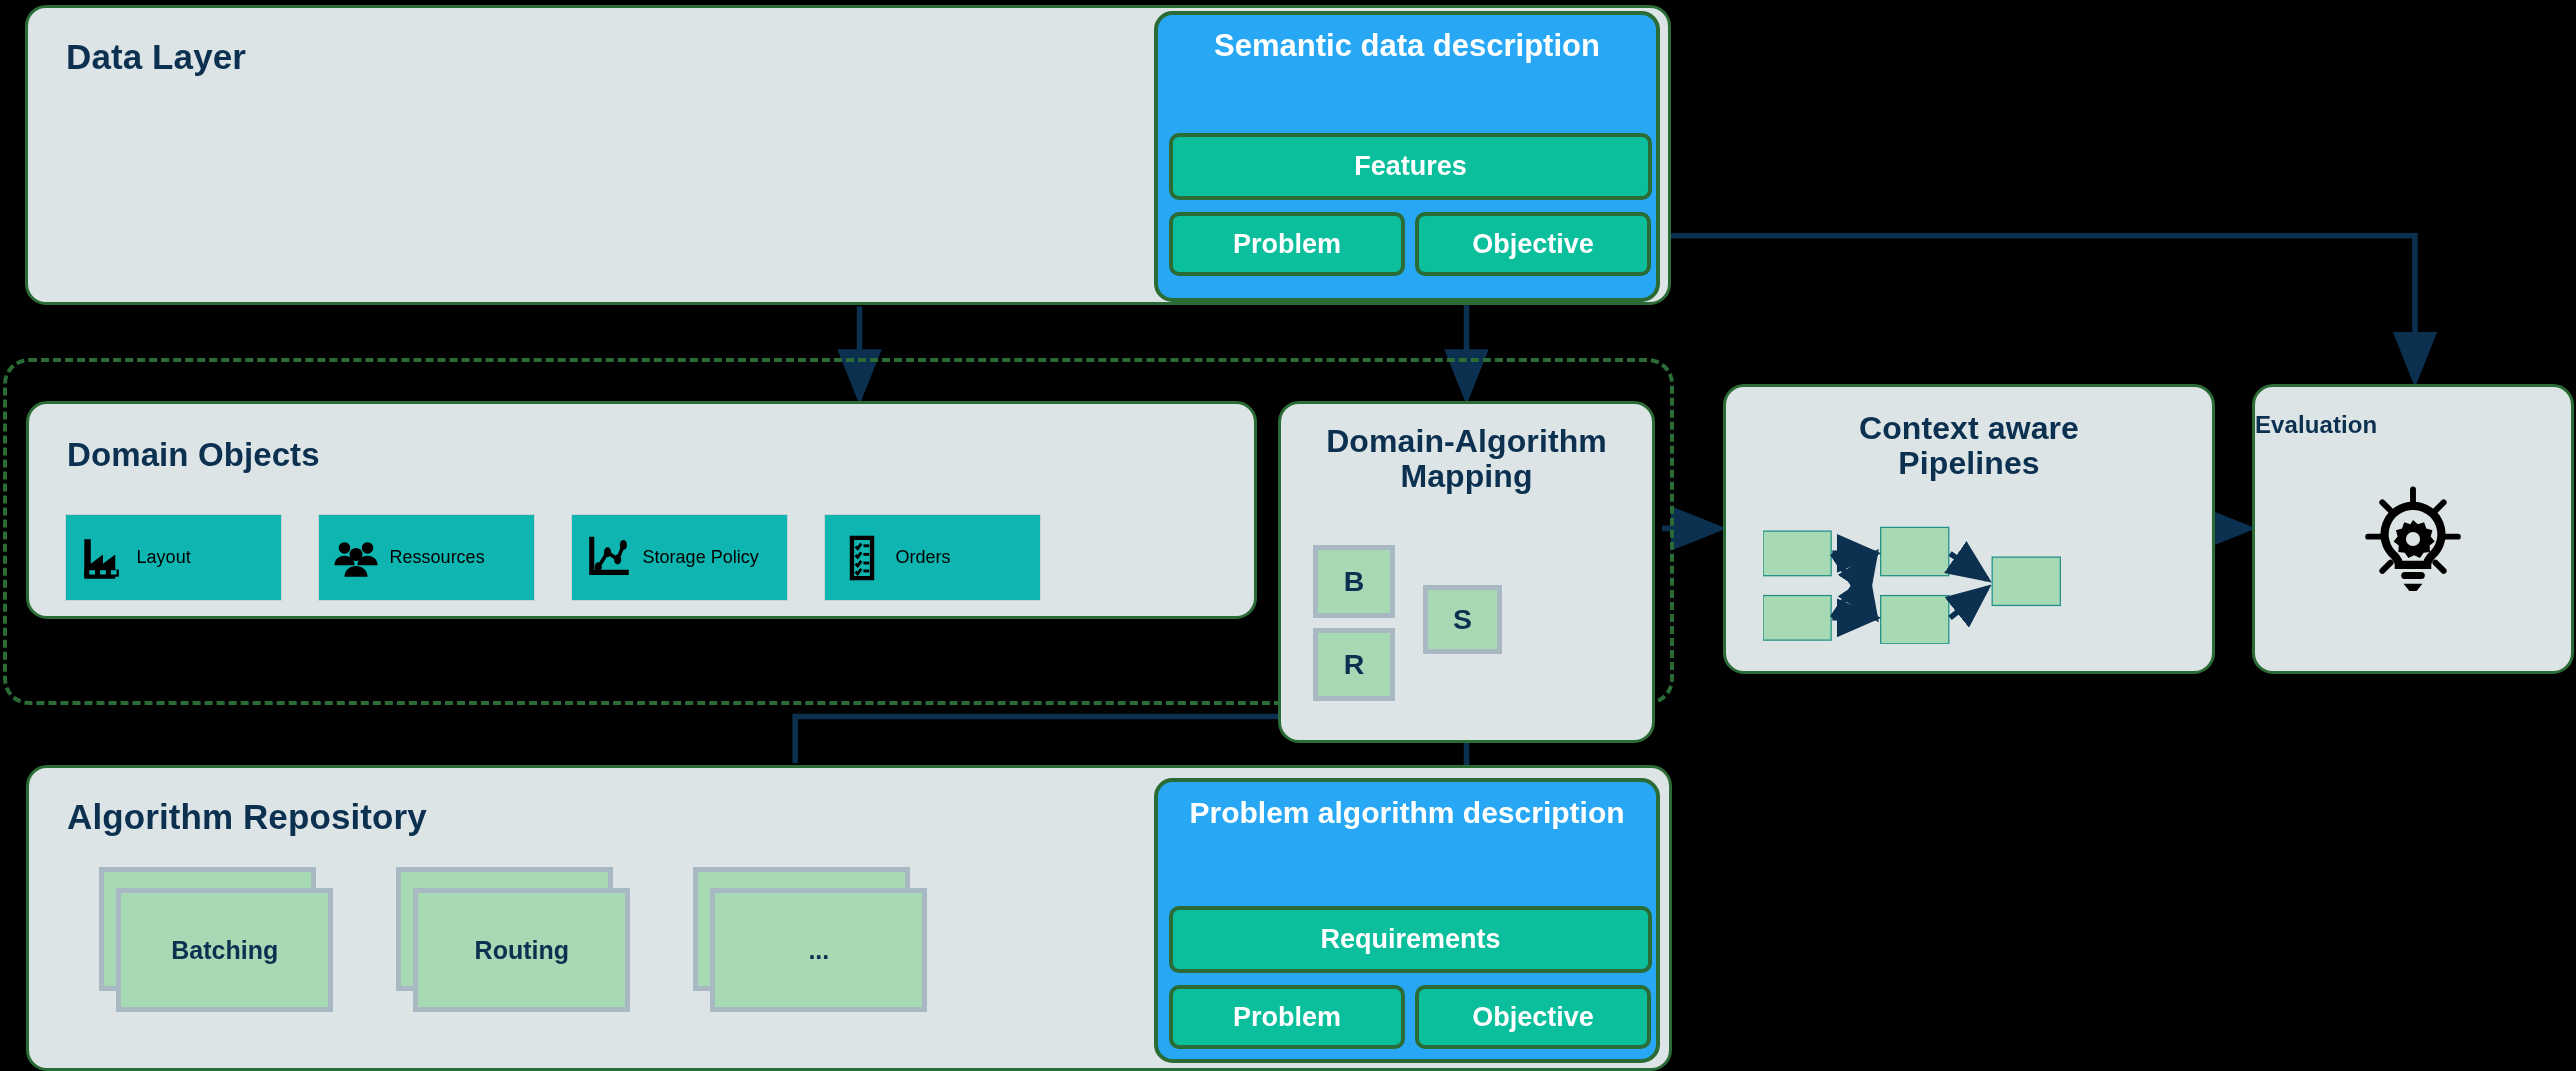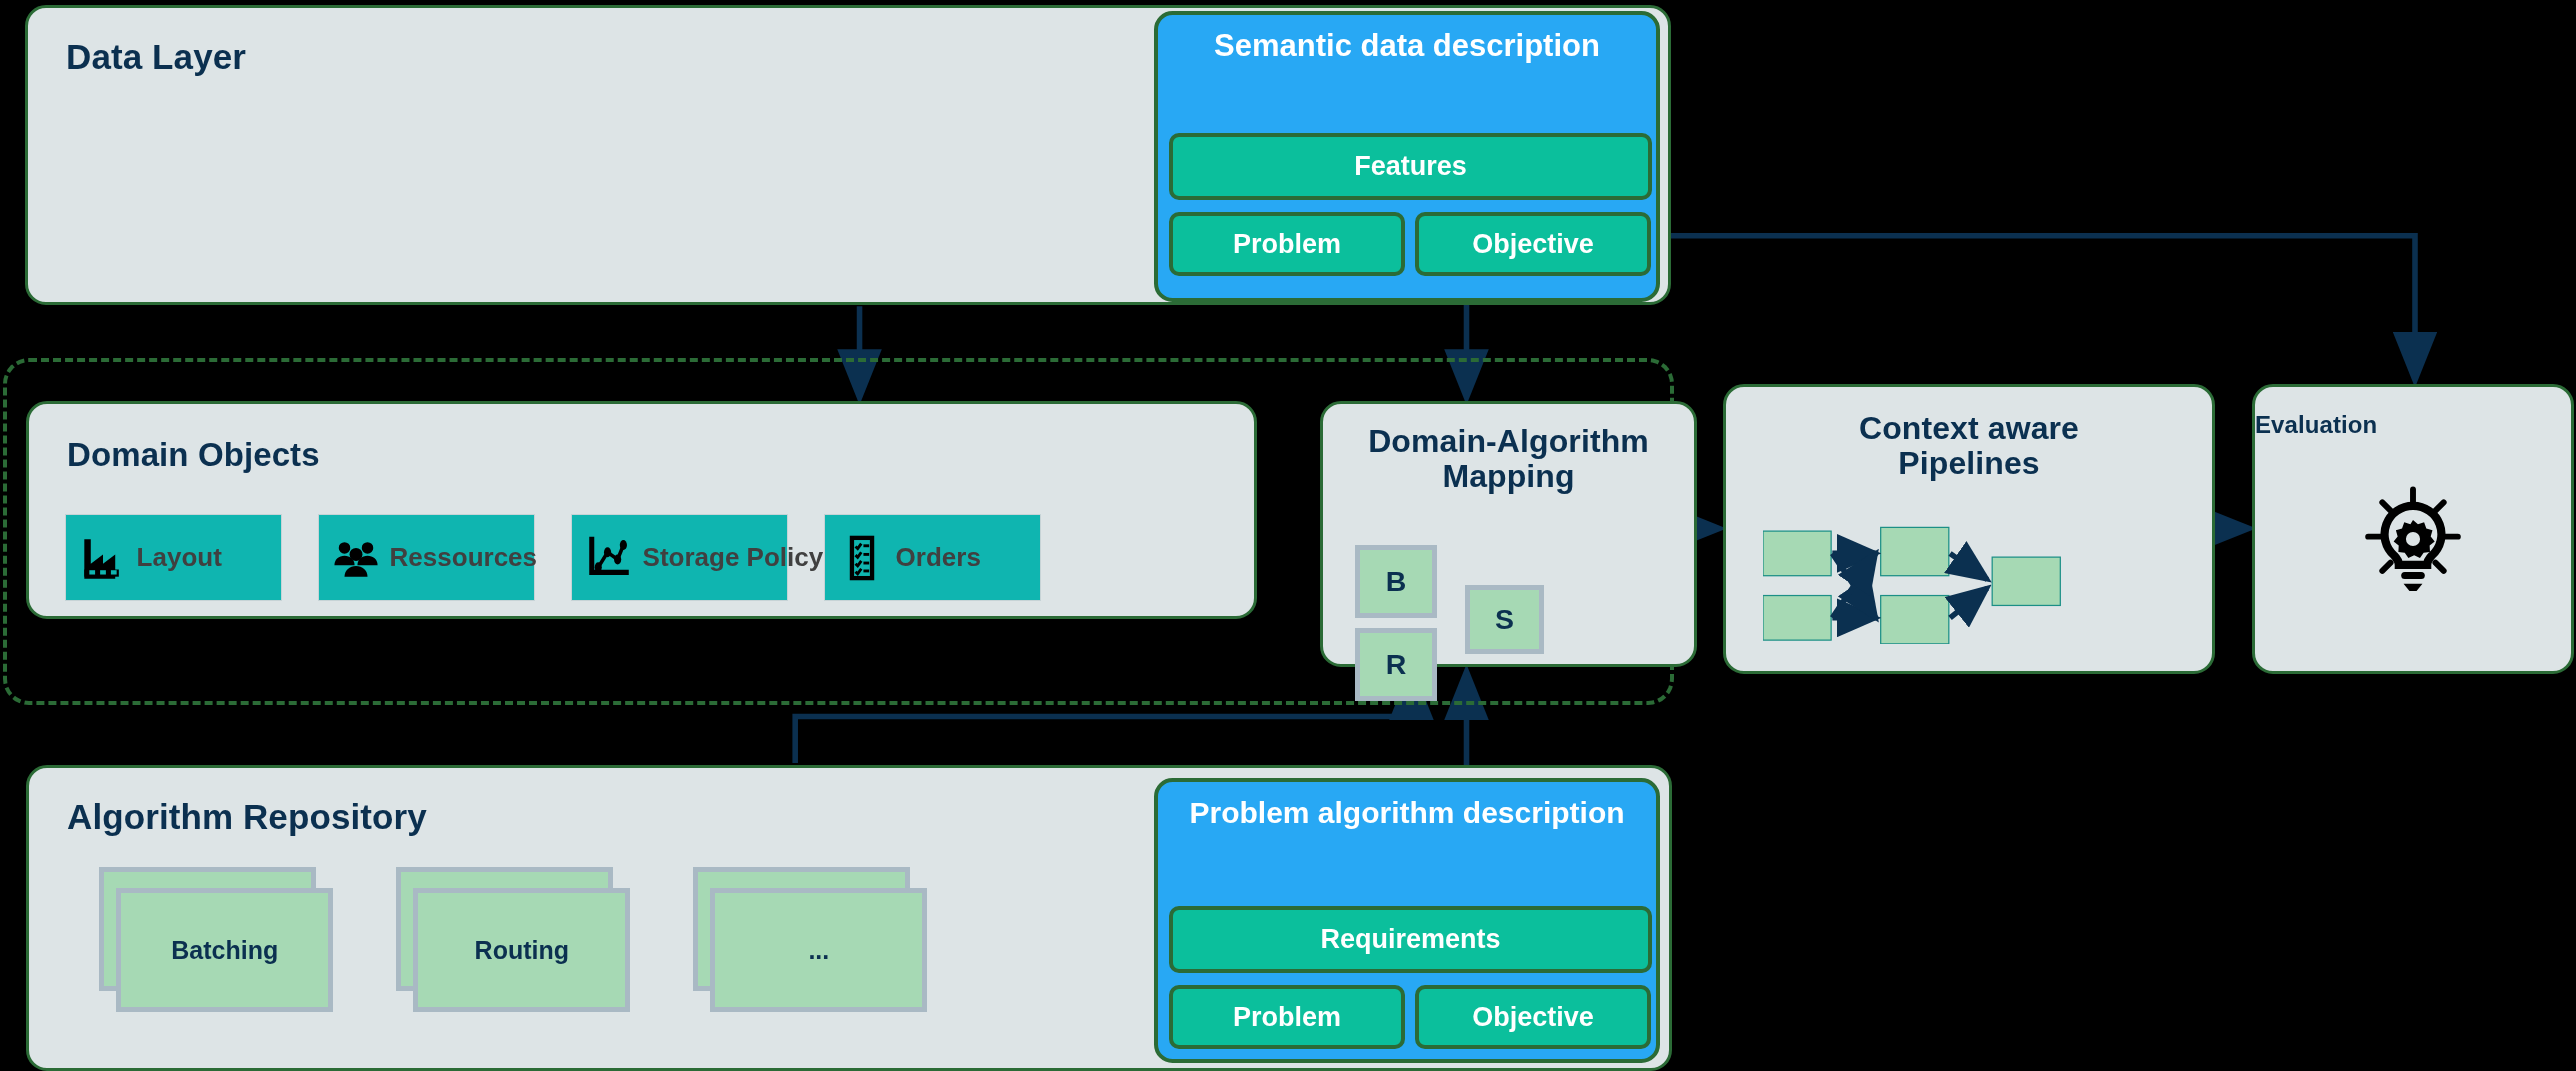--- a/index.html
+++ b/index.html
@@ -37,25 +37,25 @@
 
   
   #domain-objects{left:26px;top:401px;width:1231px;height:218px;}
   #domain-objects .panel-title{left:38px;top:32px;font-size:33px;}
   .do-tiles{position:absolute;left:36px;top:110px;display:flex;gap:36px;}
   .do-tile{
     width:217px;height:87px;background:#0fb5b0;
     border:1.2px solid #c6d3d6;box-sizing:border-box;
     display:flex;align-items:center;gap:11px;padding-left:13.6px;
   }
-  .do-tile .tile-label{color:#404040;font-size:26px;font-weight:bold;white-space:nowrap;}
+  .do-tile .tile-label{color:#000000;font-size:18px;font-weight:normal;white-space:nowrap;}
   .do-tile .tile-icon{width:46px;height:46px;flex:0 0 46px;display:block;}
 
   
-  #dam{left:1278px;top:401px;width:377px;height:266px;margin-left:42px;}
+  #dam{left:1278px;top:401px;width:377px;height:342px;}
   #dam .panel-title{
     left:0;top:20px;width:100%;text-align:center;font-size:32px;line-height:1.08;
   }
   .dam-chip{
     position:absolute;background:#a6d9b4;border:5.6px solid #a9b9c4;
     box-sizing:border-box;color:#0b3050;font-size:28.5px;font-weight:bold;
     display:flex;align-items:center;justify-content:center;
   }
   #dam-b{left:32px;top:141px;width:82px;height:73px;}
   #dam-s{left:142px;top:181px;width:79px;height:69px;}

